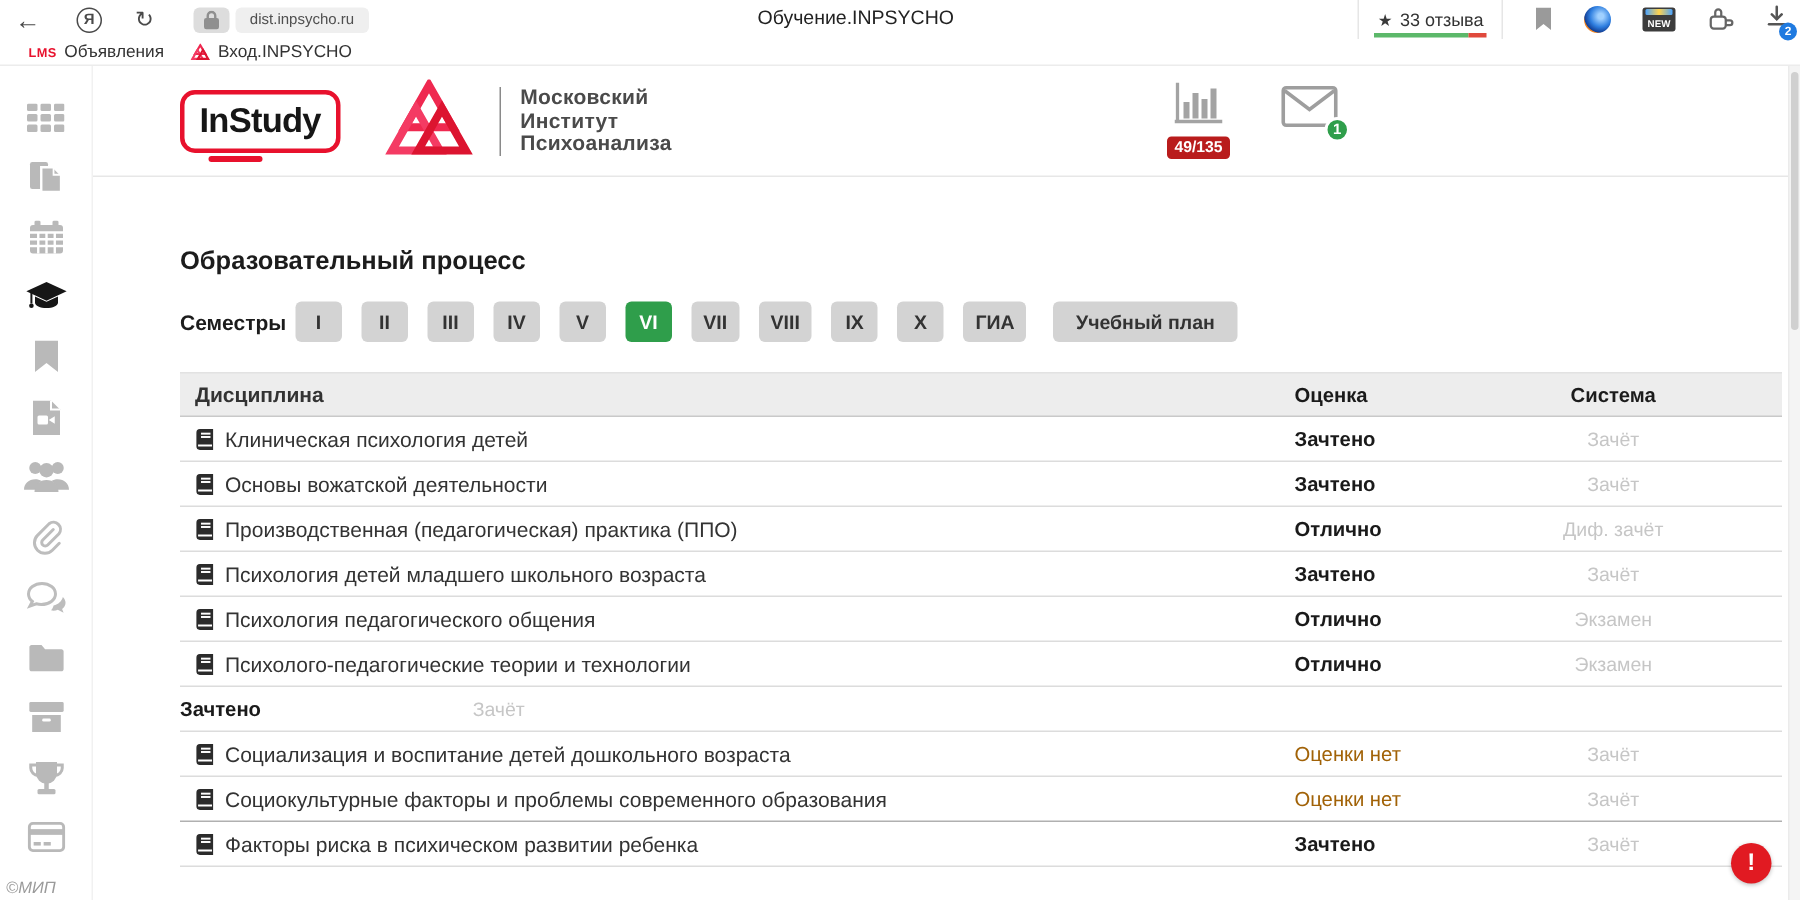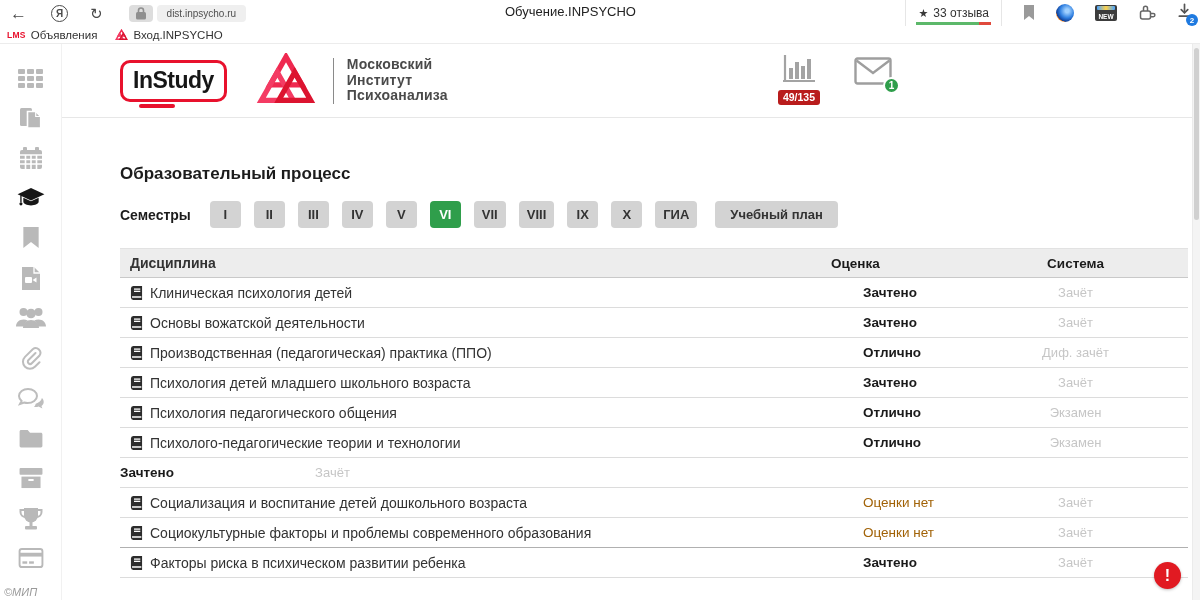--- a/index.html
+++ b/index.html
@@ -33,21 +33,21 @@
   .new-ext i { position:absolute; top:1px; left:2px; right:2px; height:4px;
      background:linear-gradient(90deg,#4aa3ff,#ffd24a,#4aa3ff); border-radius:1px; }
   .dl-wrap { position:relative; cursor:pointer; }
   .dl-badge { position:absolute; right:-6px; bottom:-3px; width:12px; height:12px; background:#1f7ae0; border-radius:50%;
               color:#fff; font-size:8px; font-weight:bold; display:flex; align-items:center; justify-content:center; }
 
   
   .bookmarks { height:18px; display:flex; align-items:center; background:#fff; border-bottom:1px solid #ececec;
                font-size:11.5px; color:#333; }
   .bm-item { display:flex; align-items:center; gap:5px; cursor:pointer; }
-  .bm-item.first { margin-left:7px; }
+  .bm-item.first { margin-left:19px; }
   .bm-item + .bm-item { margin-left:18px; }
   .lms-fav { color:#e8112d; font-weight:bold; font-size:8.5px; letter-spacing:.3px; }
 
   
   .content { position:relative; display:flex; height:556px; }
 
   .sidebar { width:62px; display:flex; flex-direction:column; align-items:center; padding-top:14px; position:relative;
              border-right:1px solid #f1f1f1; background:#fff;font-style:italic; }
   .s-item { height:40px; display:flex; align-items:center; justify-content:center; width:100%; cursor:pointer; }
   .s-footer { position:absolute; bottom:2px; left:4px; font-size:11px; color:#9a9a9a; }
@@ -61,30 +61,30 @@
   .hdr-divider { width:1px; height:46px; background:#8a8a8a; margin-left:16px; }
   .institute { margin-left:13px; font-size:14px; font-weight:bold; color:#4a4a4a; line-height:15.5px; letter-spacing:.2px; }
   .stat-chart { position:absolute; left:708px; top:11px; width:58px; text-align:center; cursor:pointer; }
   .stat-badge { display:inline-block; margin-top:2px; background:#b91c1c; color:#fff; font-size:10.5px; font-weight:bold;
                 border-radius:3px; padding:1.5px 5px; }
   .stat-mail { position:absolute; left:792px; top:13px; cursor:pointer; }
   .mail-badge { position:absolute; right:-8px; bottom:-5px; width:17px; height:17px; background:#2f9e4b; border:2px solid #fff;
                 border-radius:50%; color:#fff; font-size:10px; font-weight:bold; display:flex; align-items:center; justify-content:center; }
 
   .page-title { margin:46px 0 0 58px; font-size:17px; font-weight:bold; color:#1c1c1c; }
-  .semesters { margin:17px 0 0 58px; display:flex; align-items:center; gap:13px; }
+  .semesters { margin:17px 0 0 58px; display:flex; align-items:center; }
   .sem-label { font-size:14px; font-weight:bold; color:#1c1c1c; margin-right:6px; }
   .sem-btn { min-width:31px; padding:6px 8px; background:#d3d3d3; border-radius:4px; text-align:center;
              font-size:13px; font-weight:bold; color:#333; cursor:pointer; }
   .sem-btn.active { background:#2f9e4b; color:#fff; }
   .sem-btn.wide { padding:6px 15px; margin-left:5px; }
 
   .table { margin:20px 12px 0 58px; }
   .thead { display:flex; align-items:center; height:30px; background:#ededed; border-top:1px solid #e2e2e2;
-           border-bottom:1px solid #c9c9c9; font-size:13.5px; font-weight:bold; color:#1c1c1c;gap:32px; }
+           border-bottom:1px solid #c9c9c9; font-size:13.5px; font-weight:bold; color:#1c1c1c; }
   .trow { display:flex; align-items:center; height:30px; border-bottom:1px solid #dcdcdc; }
   .tbody .trow:nth-child(9) { border-bottom-color:#b0b0b0; }
   .c-name { flex:1; display:flex; align-items:center; gap:7px; padding-left:10px; font-size:14px; color:#333; min-width:0;
             white-space:nowrap; overflow:hidden; cursor:pointer; }
   .c-grade { width:100px; font-size:13.5px; font-weight:bold; color:#1a1a1a; }
   .c-grade.nograde { font-weight:normal; color:#a16207; }
   .c-sys { width:225px; text-align:center; font-size:13px; color:#c6c6c6; }
   .book { display:flex; }
 
   .page-scrollbar { position:absolute; right:0; top:0; bottom:0; width:8px; background:#f4f4f4; border-left:1px solid #ebebeb; cursor:pointer; }

